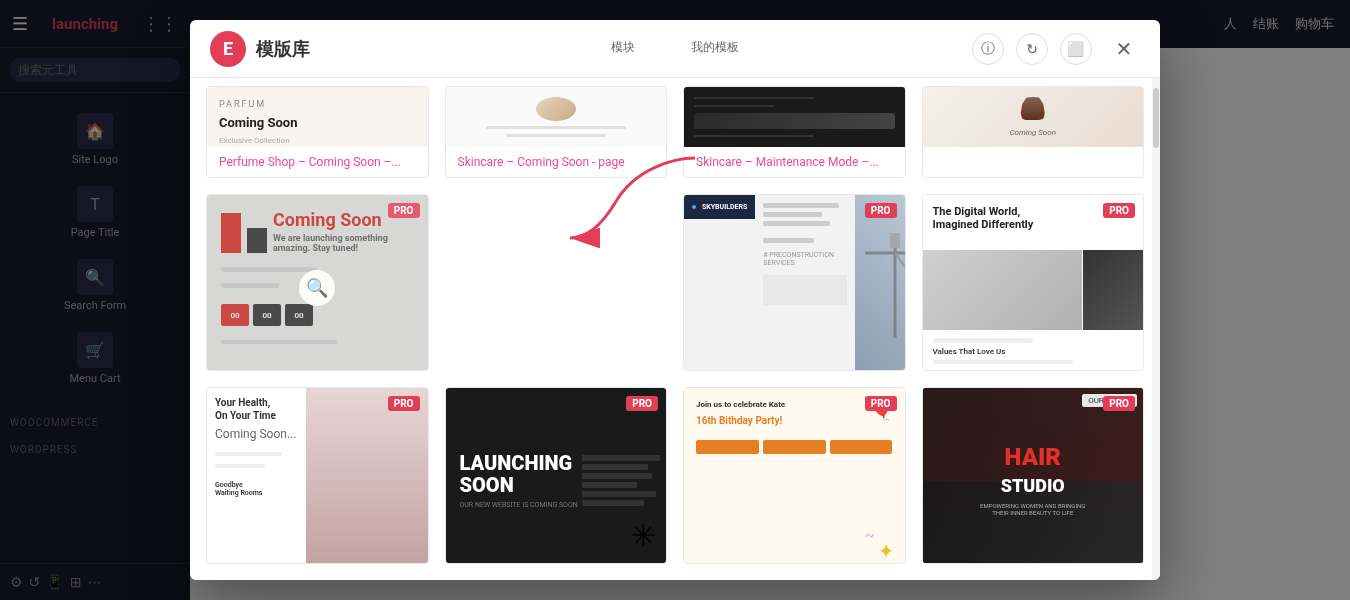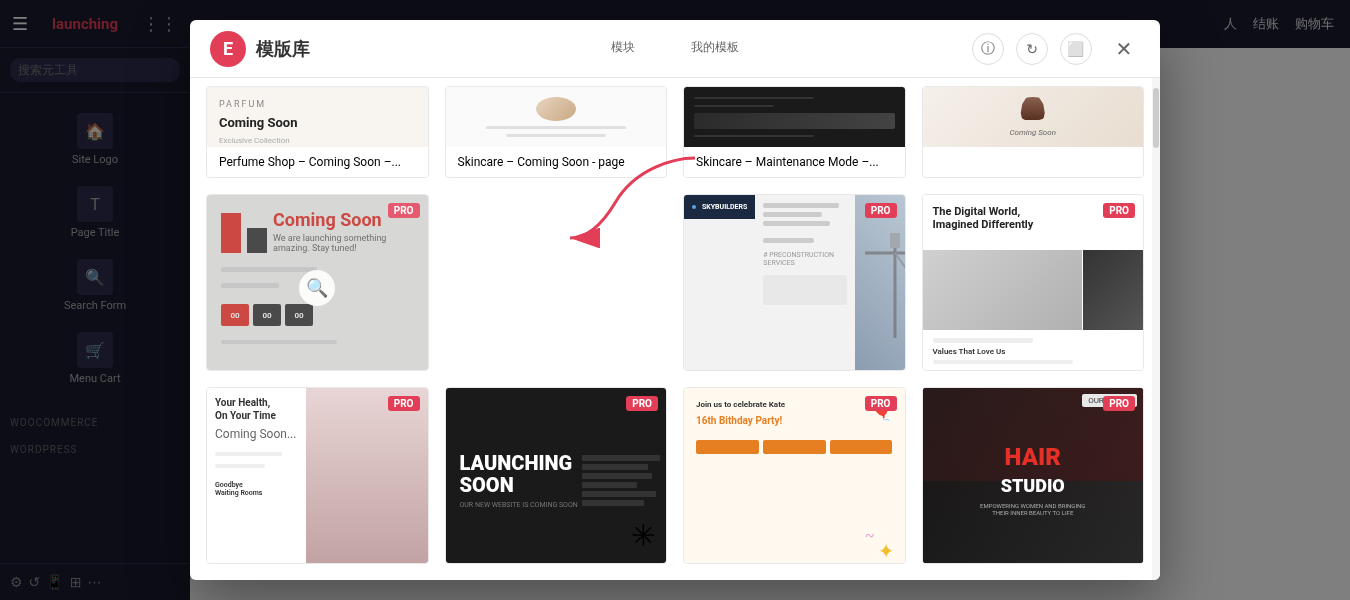--- a/index.html
+++ b/index.html
@@ -267,21 +267,21 @@
 
     
     .thumb-art {
       background: #f5f5f3;
       display: flex;
       flex-direction: column;
       padding: 14px;
       gap: 8px;
     }
     .art-title { font-size: 18px; font-weight: bold; color: #e63027; }
-    .art-sub { font-size: 9px; color: #666; }
+    .art-sub { font-size: 9px; color: #666; font-weight: bold; }
     .art-decoration {
       display: flex;
       gap: 6px;
       align-items: flex-end;
     }
     .art-rect { width: 20px; height: 40px; background: #e63027; }
     .art-rect2 { width: 20px; height: 25px; background: #333; }
 
     
     .thumb-construction {
@@ -493,21 +493,21 @@
       position: relative;
     }
     .partial-card-footer {
       padding: 8px 12px;
       display: flex;
       align-items: center;
       justify-content: space-between;
     }
     .partial-card-name {
       font-size: 12px;
-      color: #000000;
+      color: #ec4899;
     }
 
     
     .thumb-skincare-light {
       background: #fafafa;
       display: flex;
       flex-direction: column;
       align-items: center;
       padding: 10px;
       gap: 5px;

